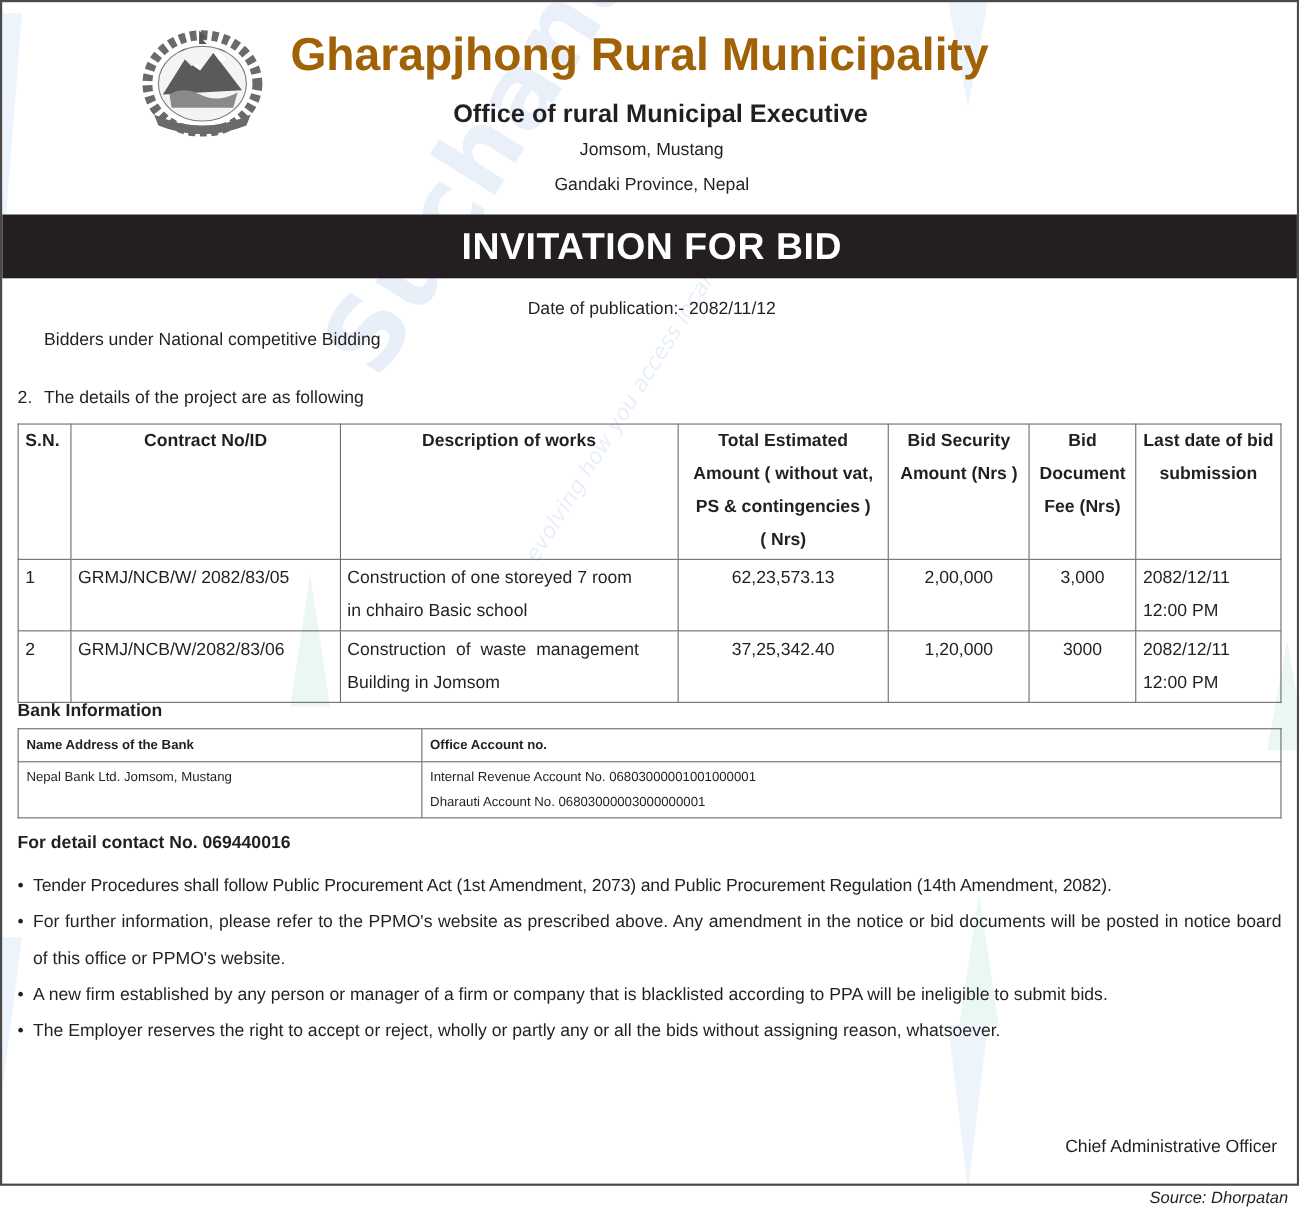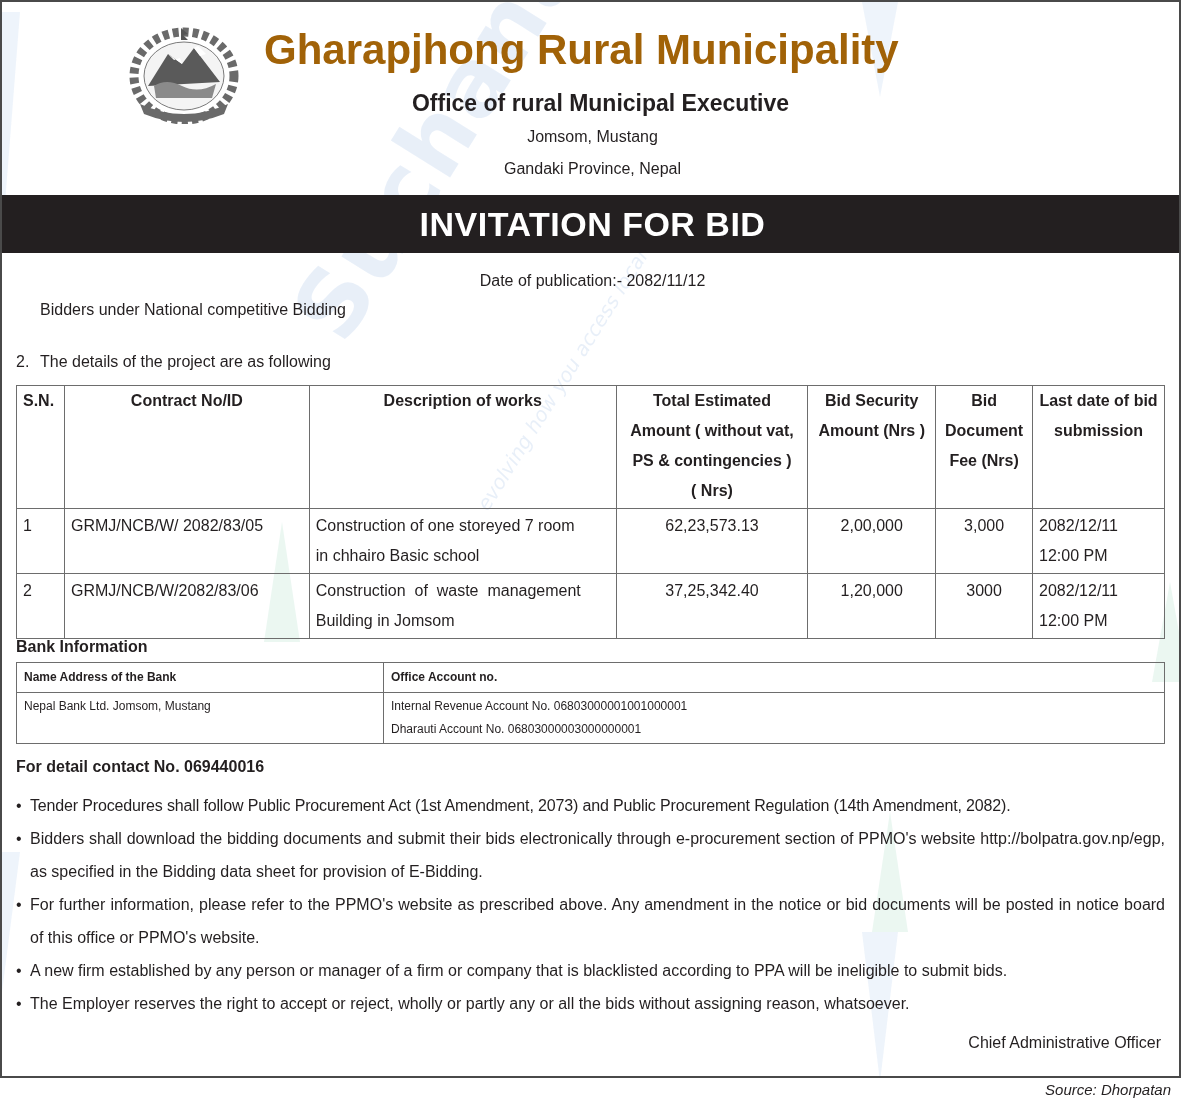--- a/index.html
+++ b/index.html
@@ -222,21 +222,20 @@
         <div>Dharauti Account No. 06803000003000000001</div>
       </td>
     </tr>
   </tbody>
     </table>
 
   <div class="contact">For detail contact No. 069440016</div>
 
   <ul class="bullets">
     <li style="letter-spacing:-0.15px;">Tender Procedures shall follow Public Procurement Act (1st Amendment, 2073) and Public Procurement Regulation (14th Amendment, 2082).</li>
-    <li>Bidders shall download the bidding documents and submit their bids electronically through e-procurement section of PPMO's website http://bolpatra.gov.np/egp, as specified in the Bidding data sheet for provision of E-Bidding.</li>
     <li>For further information, please refer to the PPMO's website as prescribed above. Any amendment in the notice or bid documents will be posted in notice board of this office or PPMO's website.</li>
     <li>A new firm established by any person or manager of a firm or company that is blacklisted according to PPA will be ineligible to submit bids.</li>
     <li>The Employer reserves the right to accept or reject, wholly or partly any or all the bids without assigning reason, whatsoever.</li>
   </ul>
 
   <div class="signature">Chief Administrative  Officer</div>
 </div>
 
 <div class="source">Source: Dhorpatan</div>
 

